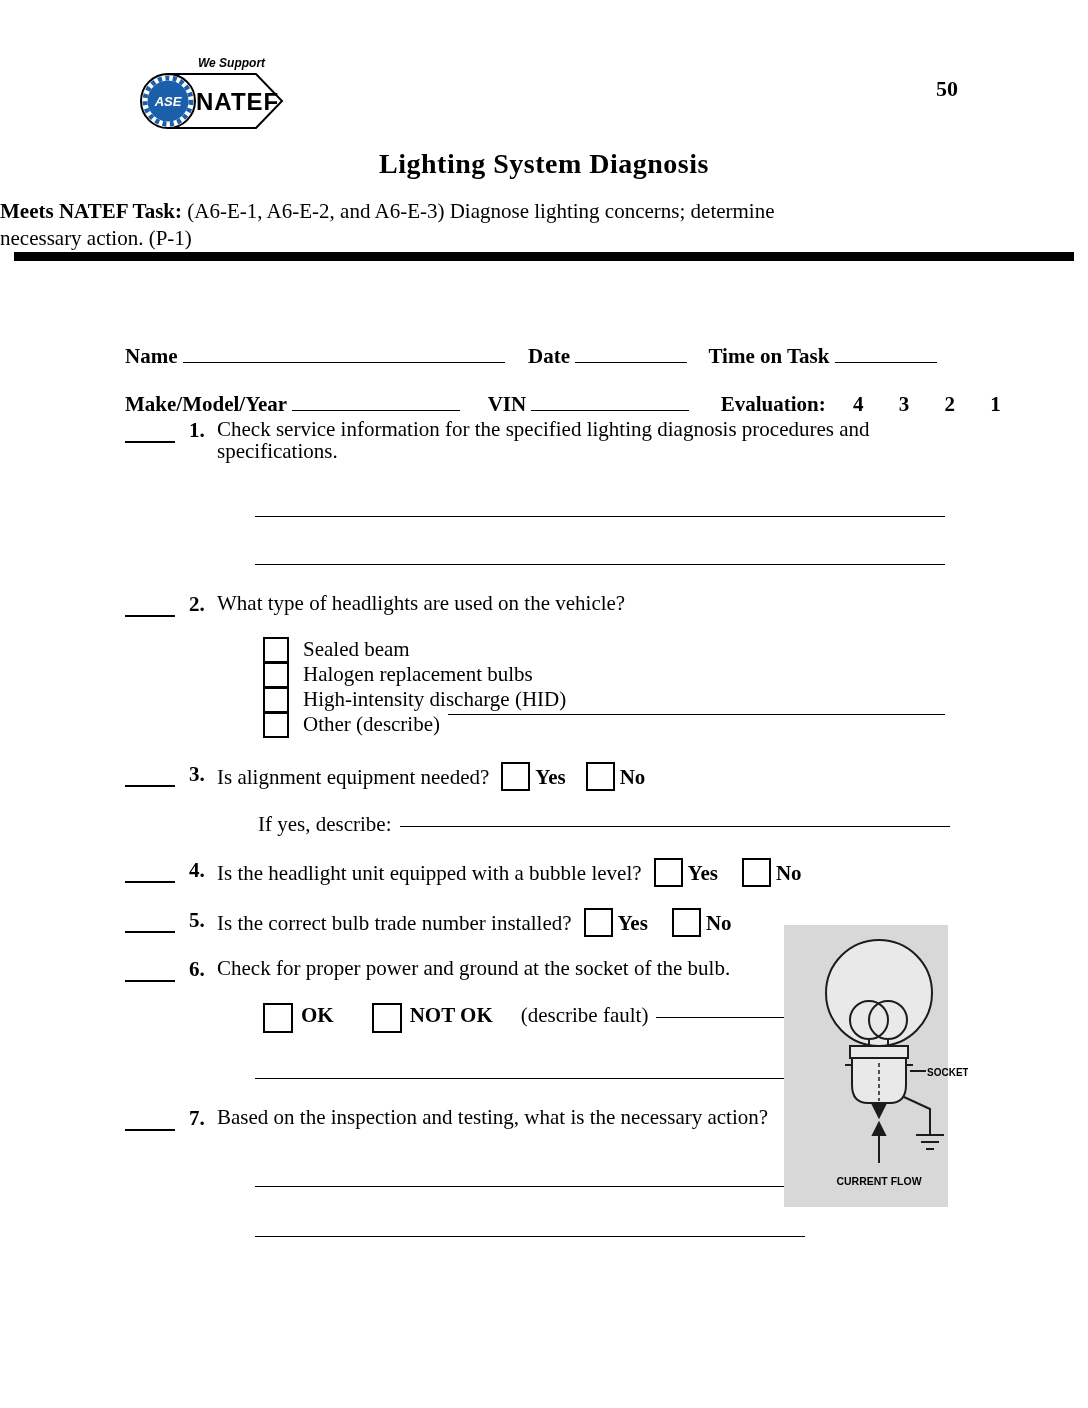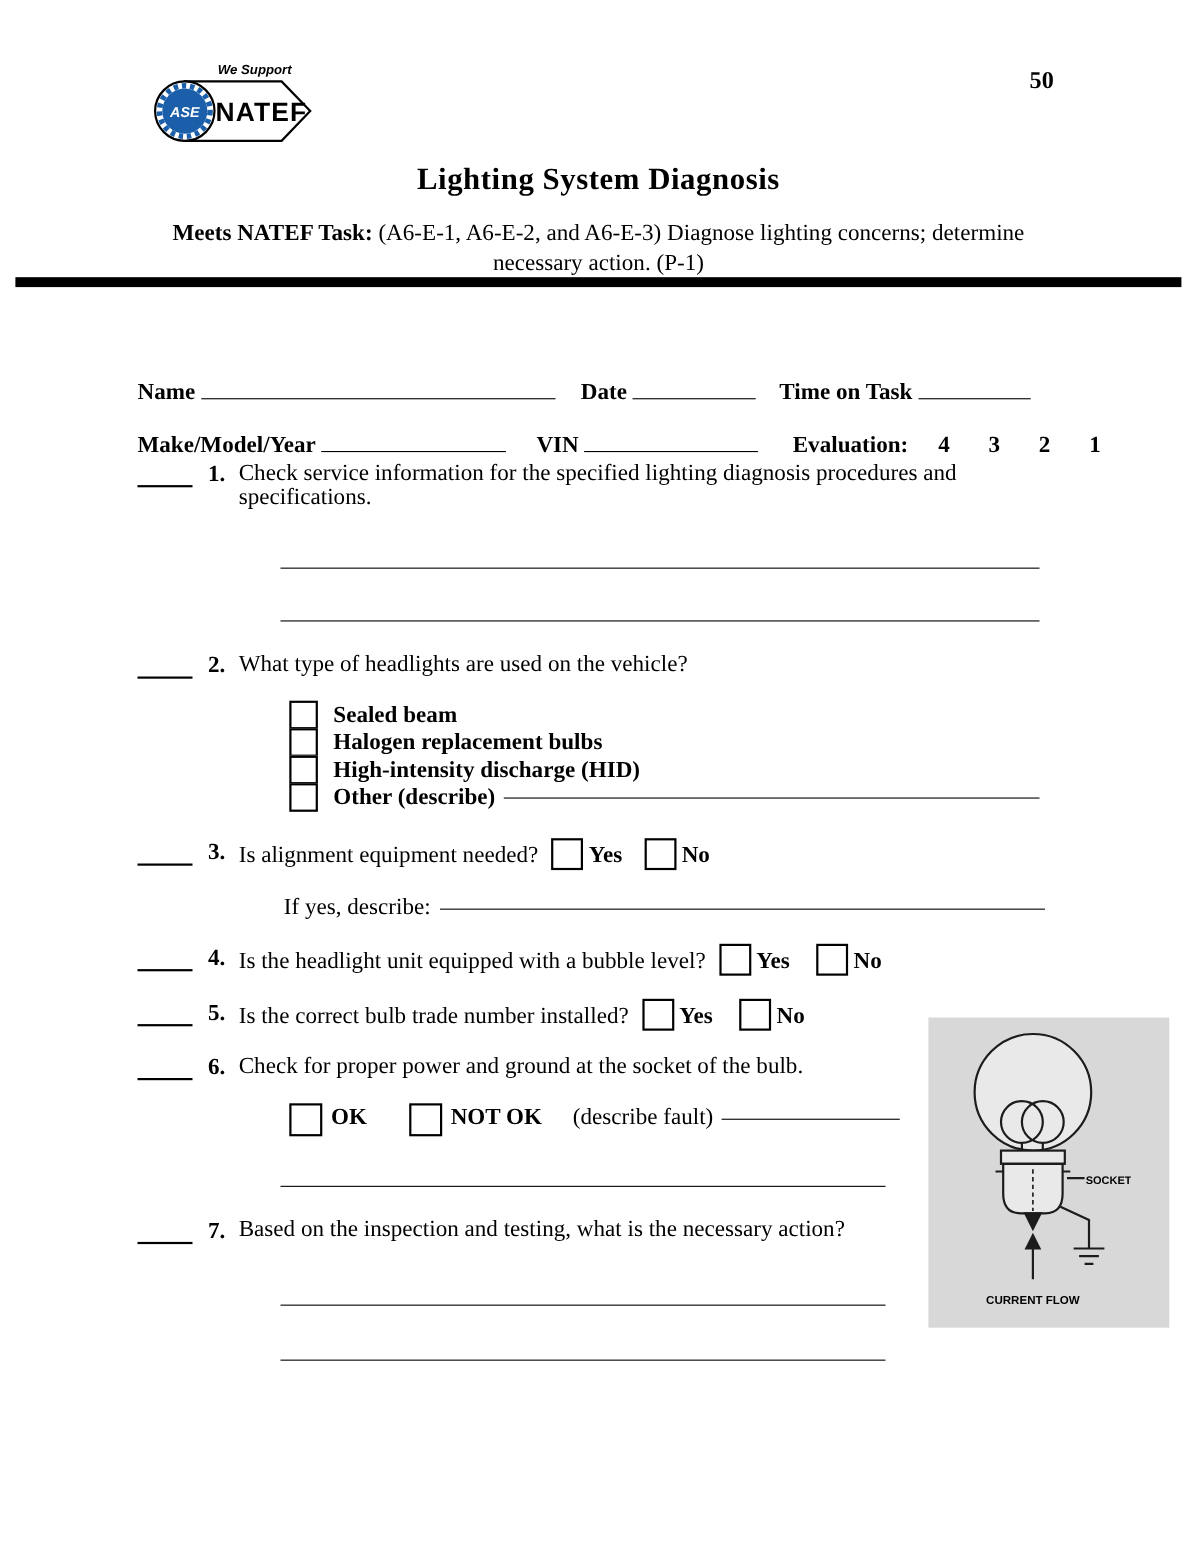--- a/index.html
+++ b/index.html
@@ -1,49 +1,49 @@
 <!DOCTYPE html>
 <html><head>
 <meta charset="utf-8">
 <style>
   html,body { margin:0; padding:0; background:#fff; }
   .page {
     position:relative; width:1088px; height:1408px; background:#ffffff;
     font-family:"Liberation Serif","DejaVu Serif",serif; color:#000;
     font-size:21px; overflow:hidden;
   }
-  .pagenum { position:absolute; left:936px; top:60px; font-weight:bold; font-size:22px;text-align:right; }
+  .pagenum { position:absolute; left:936px; top:76px; font-weight:bold; font-size:22px;text-align:right; }
   .logo { position:absolute; left:126px; top:50px; width:172px; height:90px; }
   .title { position:absolute; left:0; top:148px; width:100%; text-align:center;
            font-size:28px; font-weight:bold; letter-spacing:0.5px; }
-  .subtitle { position:absolute; left:0; top:198px; width:100%; text-align:center;
+  .subtitle { position:absolute; left:0; top:198px; width:100%; text-align:left;
               font-size:21px; line-height:27px; }
   .rule { position:absolute; left:14px; top:252px; width:1060px; height:9px; background:#000; }
 
   .row { position:absolute; left:125px; white-space:nowrap;margin-top:48px; }
   .lbl { font-weight:bold; }
   .ul { display:inline-block; border-bottom:1.8px solid #000; height:2px; }
 
   .q-row { position:absolute; left:125px; width:800px; display:flex; align-items:flex-start; }
   .score { flex:none; width:50px; height:23px; border-bottom:2px solid #000; margin-right:14px; }
   .qnum  { flex:none; width:28px; font-weight:bold; }
   .qtext { flex:1; line-height:22px; }
 
   .cbi { display:inline-block; width:25px; height:25px; border:2px solid #000;
          vertical-align:-7px; margin:0 5px 0 12px; background:#fff; }
   .cb  { flex:none; width:22px; height:22px; border:2px solid #000; margin-right:14px; background:#fff; }
 
   .opts { position:absolute; left:263px; top:637px; width:682px; }
-  .opt-row { display:flex; align-items:center; height:25px;font-weight:bold; }
+  .opt-row { display:flex; align-items:flex-start; height:25px; }
   .opt-row .fill { flex:1; border-bottom:1.8px solid #000; height:2px; margin-left:8px; }
 
   .inline-row { position:absolute; display:flex; align-items:flex-start; }
   .hline { position:absolute; border-bottom:1.8px solid #000; height:0; }
 
-  .figure { position:absolute; left:844px; top:925px; width:219px; height:282px; background:#d8d8d8; }
+  .figure { position:absolute; left:784px; top:925px; width:164px; height:282px; background:#d8d8d8; }
   .flabel { font-family:"Liberation Sans","DejaVu Sans",sans-serif; font-weight:bold; }
 </style>
 </head>
 <body>
 
 <div class="page">
 
   <div class="pagenum">50</div>
 
   <div class="logo">

